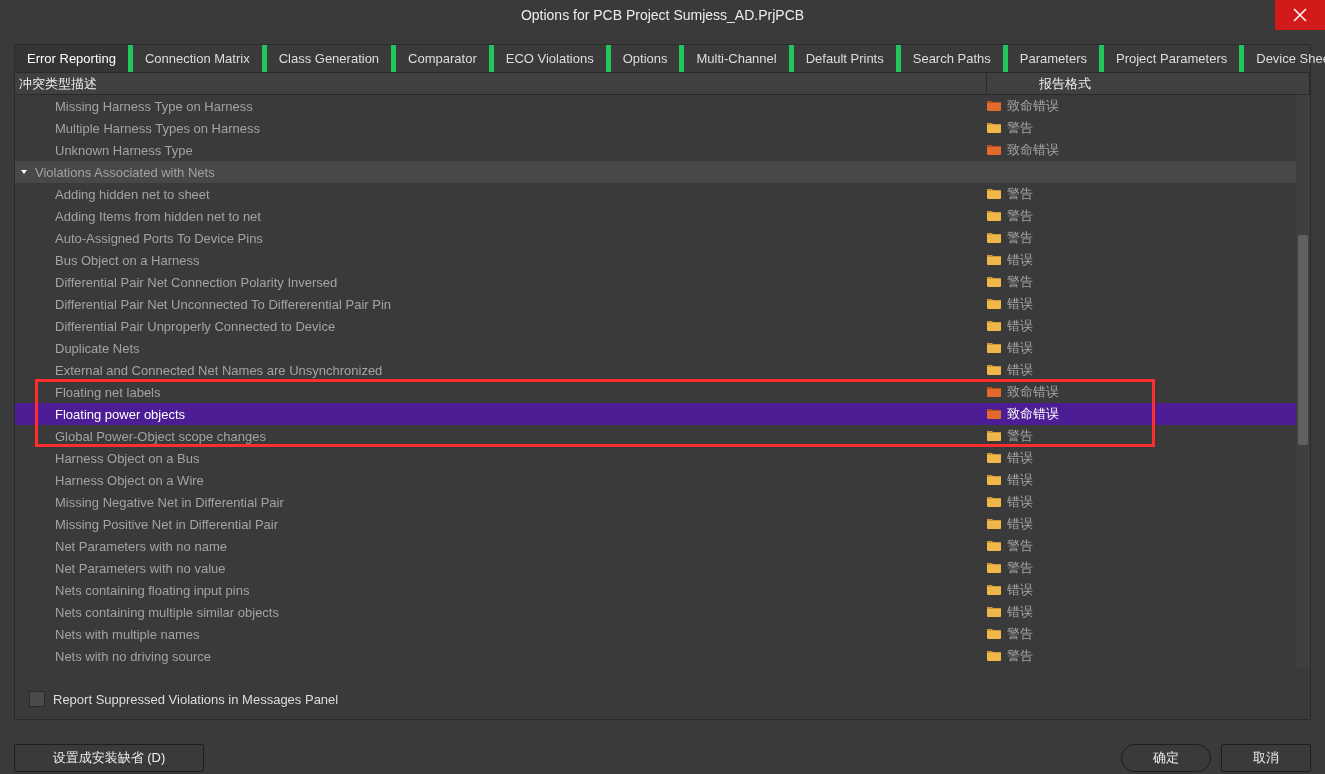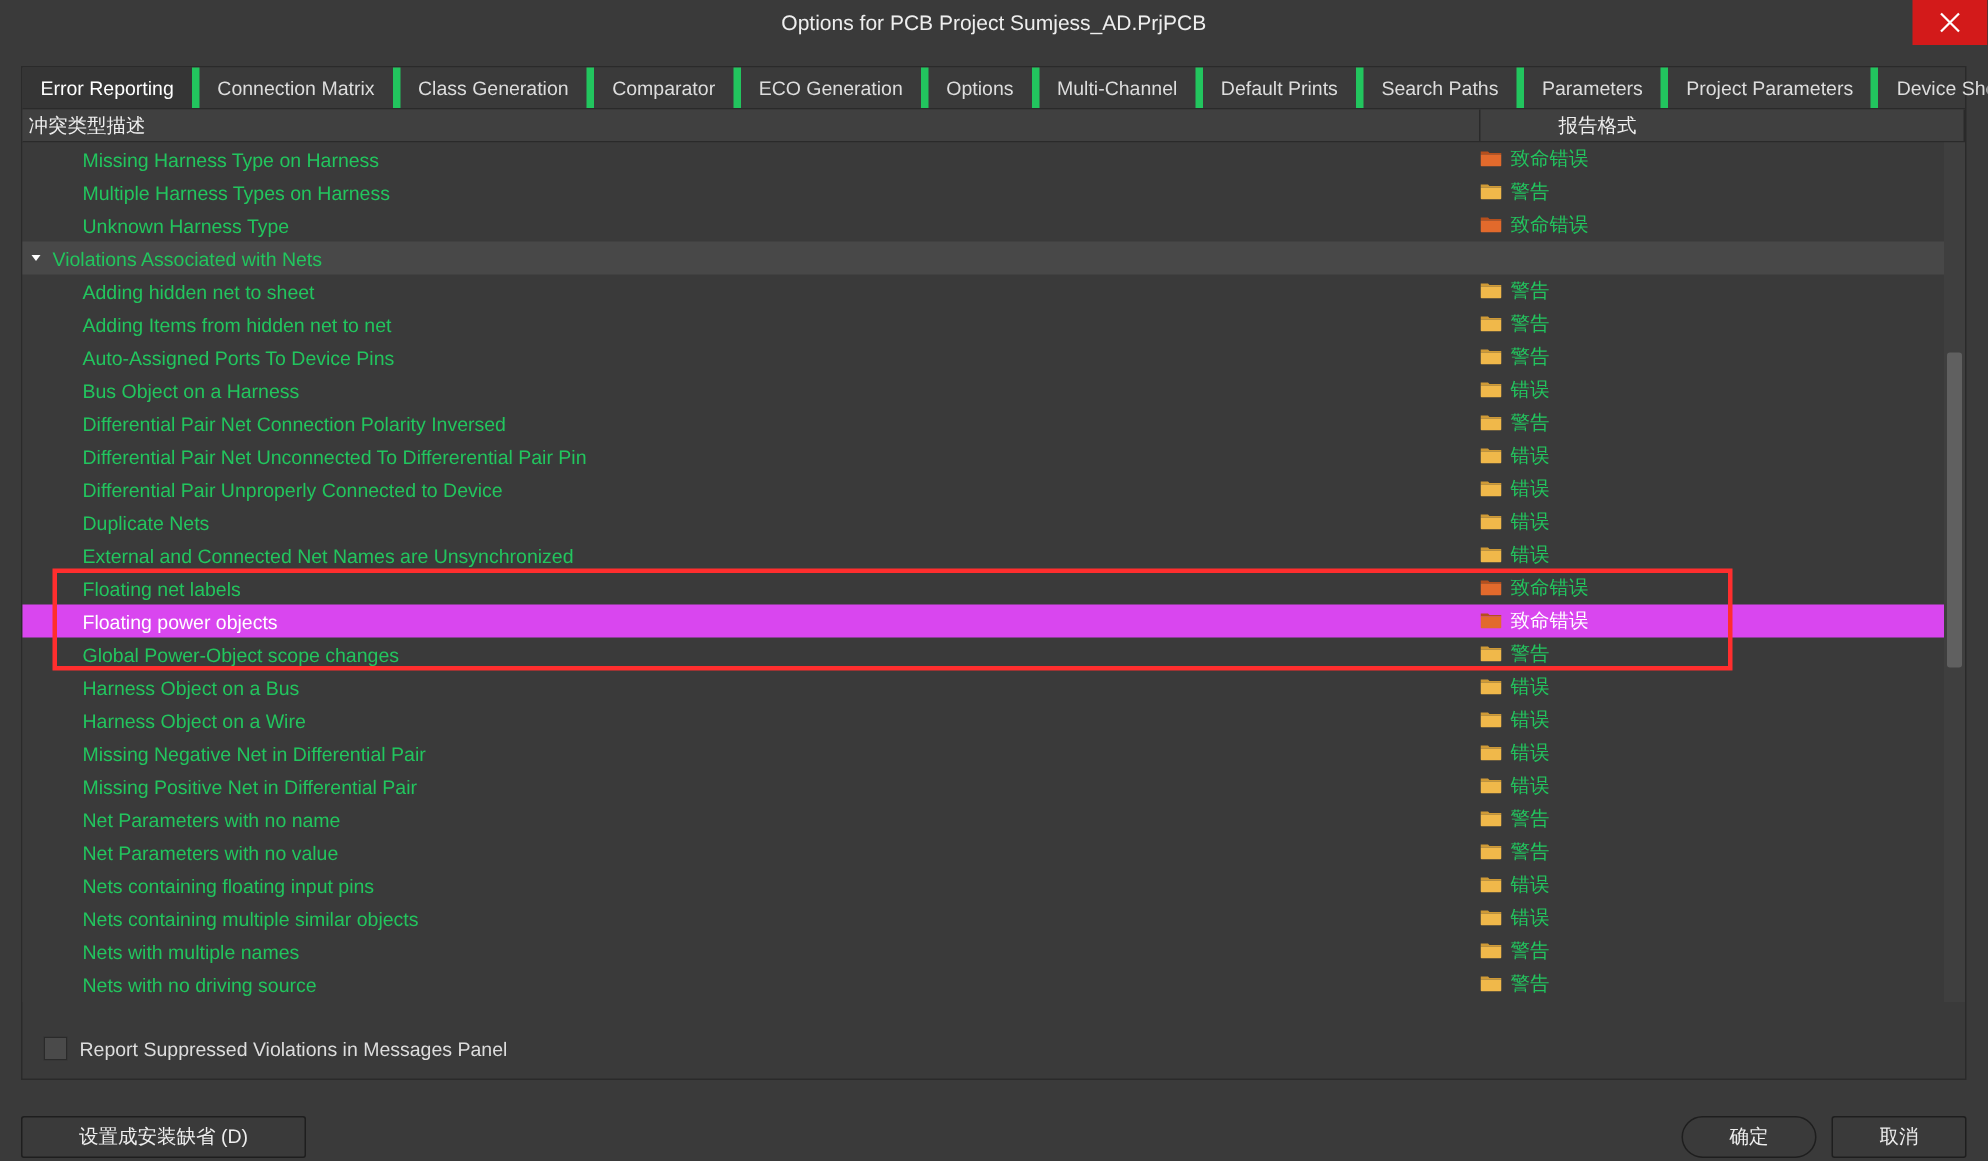--- a/index.html
+++ b/index.html
@@ -26,25 +26,25 @@
   .th.c1 { flex:0 0 972px; }
   .th.c2 { flex:1 1 auto;margin-left:48px; }
 
   
   .tbody { position:relative; height:573px; background:#3a3a3a; }
   .rows { position:absolute; left:0; top:0; right:14px; }
   .row { height:22px; display:flex; align-items:center; }
   .row .cell1 { flex:0 0 972px; display:flex; align-items:center; position:relative; }
   .row .indent { display:inline-block; }
   .row .folder { width:14px; height:12px; margin-right:6px; }
-  .row .txt { color:#22c55e; white-space:nowrap; }
+  .row .txt { color:#a3a3a3; white-space:nowrap; }
   .row .cell2 { flex:1; display:flex; align-items:center; }
   .row.group { background:#484848; }
   .row.group .expander { width:10px; height:10px; margin-left:4px; margin-right:6px; }
-  .row.sel { background:#d946ef; }
+  .row.sel { background:#4c1d95; }
   .row.sel .txt { color:#fff; }
   .scrollbar { position:absolute; right:0; top:0; width:14px; height:100%; background:#3f3f3f; }
   .scrollbar .thumb { position:absolute; left:2px; right:2px; background:#606060; border-radius:2px; }
 
   
   .highlight { position:absolute; border:3px solid #ff2e2e; pointer-events:none; z-index:50; }
 
   
   .chkrow { position:absolute; left:14px; bottom:12px; display:flex; align-items:center; }
   .chkbox { width:16px; height:16px; background:#4a4a4a; border:1px solid #2a2a2a; margin-right:8px; }
@@ -73,21 +73,21 @@
       </svg>
   </div>
 </div>
 
 <div class="outer">
   <div class="tabs" id="tabs">
       <div class="tab active">Error Reporting</div>
       <div class="tab">Connection Matrix</div>
       <div class="tab">Class Generation</div>
       <div class="tab">Comparator</div>
-      <div class="tab">ECO Generation</div>
+      <div class="tab">ECO Violations</div>
       <div class="tab">Options</div>
       <div class="tab">Multi-Channel</div>
       <div class="tab">Default Prints</div>
       <div class="tab">Search Paths</div>
       <div class="tab">Parameters</div>
       <div class="tab">Project Parameters</div>
       <div class="tab">Device Sheets</div>
       <div class="tab small">
         <svg viewBox="0 0 10 10">
           <path d="M1 7 L5 3 L9 7" fill="none" stroke="#ccc" stroke-width="1.5"></path>

